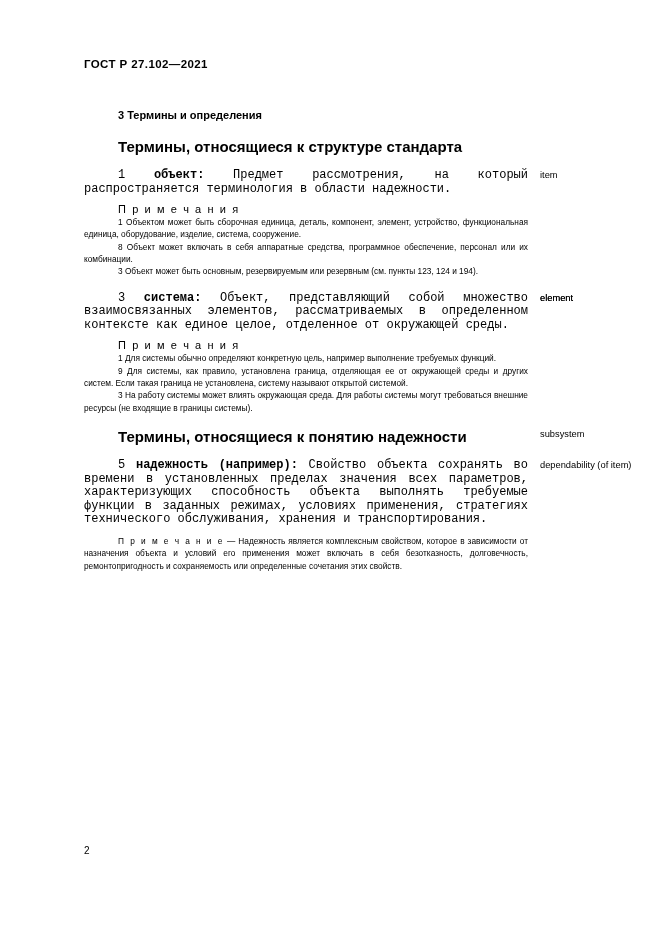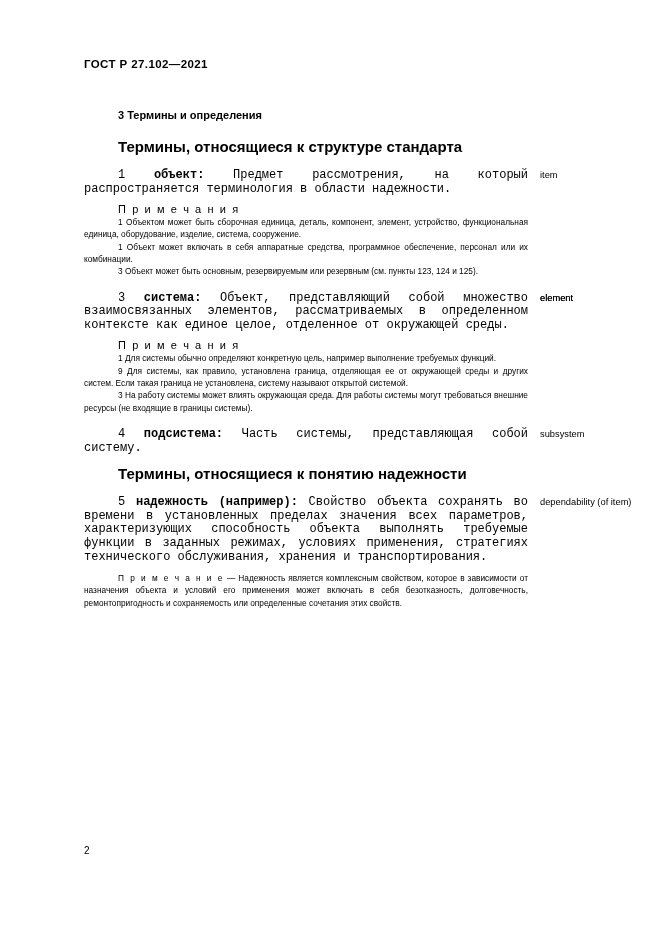--- a/index.html
+++ b/index.html
@@ -130,22 +130,22 @@
 
     <div class="term-block">
       <div class="term-body">
         <span>1</span>
         <b>объект:</b><span> Предмет рассмотрения, на который распространяется терминология в области надежности.</span>
       </div>
       <div class="eng">item</div>
       <div class="notes">
         <div class="notes-title">П р и м е ч а н и я</div>
         <div class="note-line">1 Объектом может быть сборочная единица, деталь, компонент, элемент, устройство, функциональная единица, оборудование, изделие, система, сооружение.</div>
-        <div class="note-line">1 Объект может включать в себя аппаратные средства, программное обеспечение, персонал или их комбинации.</div>
-        <div class="note-line">3 Объект может быть основным, резервируемым или резервным (см. пункты 123, 124 и 125).</div>
+        <div class="note-line">8 Объект может включать в себя аппаратные средства, программное обеспечение, персонал или их комбинации.</div>
+        <div class="note-line">3 Объект может быть основным, резервируемым или резервным (см. пункты 123, 124 и 194).</div>
       </div>
     </div>
 
     <div class="term-block">
       <div class="eng">element</div>
     </div>
 
     <div class="term-block">
       <div class="term-body">
         <span>3</span>
@@ -154,24 +154,20 @@
       <div class="eng">element</div>
       <div class="notes">
         <div class="notes-title">П р и м е ч а н и я</div>
         <div class="note-line">1 Для системы обычно определяют конкретную цель, например выполнение требуемых функций.</div>
         <div class="note-line">9 Для системы, как правило, установлена граница, отделяющая ее от окружающей среды и других систем. Если такая граница не установлена, систему называют открытой системой.</div>
         <div class="note-line">3 На работу системы может влиять окружающая среда. Для работы системы могут требоваться внешние ресурсы (не входящие в границы системы).</div>
       </div>
     </div>
 
     <div class="term-block">
-      <div class="term-body">
-        <span>4</span>
-        <b>подсистема:</b><span> Часть системы, представляющая собой систему.</span>
-      </div>
       <div class="eng">subsystem</div>
     </div>
 
     <div class="sub-title second">Термины, относящиеся к понятию надежности</div>
 
     <div class="term-block">
       <div class="term-body">
         <span>5</span>
         <b>надежность (например):</b><span> Свойство объекта сохранять во времени в установленных пределах значения всех параметров, характеризующих способность объекта выполнять требуемые функции в заданных режимах, условиях применения, стратегиях технического обслуживания, хранения и транспортирования.</span>
       </div>

